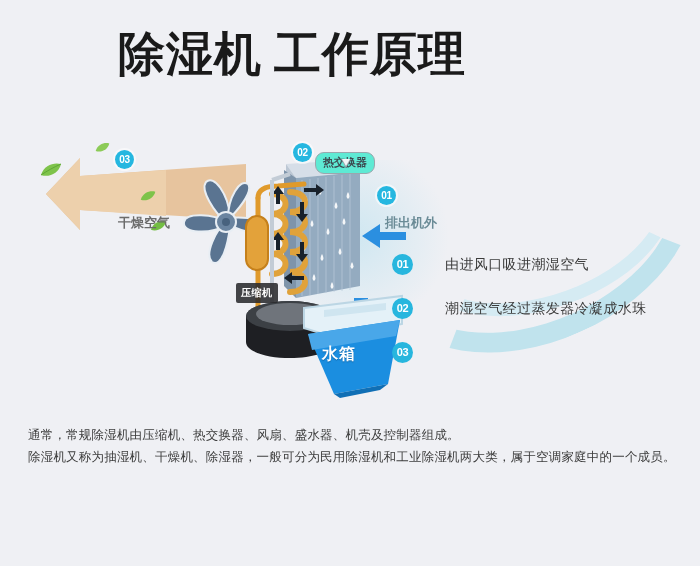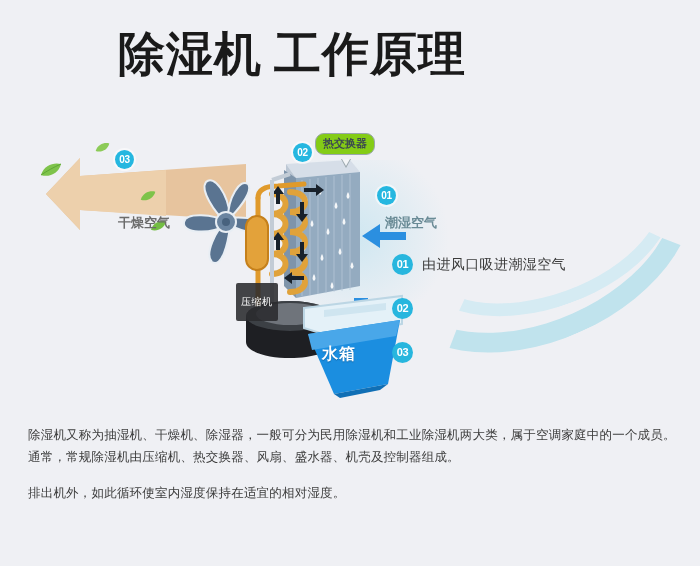--- a/index.html
+++ b/index.html
@@ -123,25 +123,25 @@
     box-shadow: 0 0 0 2px rgba(255,255,255,.55);
   }
   .badge-03 { left: 115px; top: 30px; }
   .badge-02 { left: 293px; top: 23px; }
   .badge-01 { left: 377px; top: 66px; }
 
   
   .callout {
     position: absolute;
     left: 315px;
-    top: 13px;
+    top: 32px;
     padding: 2px 7px 3px 7px;
     border: 1px solid #9aa7ad;
     border-radius: 9px;
-    background: #84cc16;
+    background: #5eead4;
     font-size: 11px;
     color: #3c4a50;
     white-space: nowrap;
     font-weight: bold;
   }
   .callout-tail {
     position: absolute;
     left: 341px;
     top: 39px;
     width: 0; height: 0;
@@ -156,25 +156,25 @@
     border-left: 4px solid transparent;
     border-right: 4px solid transparent;
     border-top: 7px solid #f3f5f7;
   }
 
   
   .tag-compressor {
     position: absolute;
     left: 236px;
     top: 163px;
-    padding: 12px 5px;
+    padding: 3px 5px;
     background: rgba(42,42,46,.88);
     color: #ffffff;
     font-size: 10px;
-    font-weight: normal;
+    font-weight: bold;
     border-radius: 2px;
     letter-spacing: .5px;
     white-space: nowrap;
   }
   
   .tag-tank {
     position: absolute;
     left: 322px;
     top: 224px;
     color: #ffffff;
@@ -209,20 +209,21 @@
     line-height: 21px;
     text-align: center;
     letter-spacing: -.4px;
     margin-right: 9px;
   }
   .legend-text {
     font-size: 14px;
     color: #3b3b3b;
     white-space: nowrap;
     letter-spacing: .4px;
+    margin-left: 23px;
   }
 
   
   .copy {
     position: absolute;
     left: 28px;
     top: 424px;
     width: 648px;
   }
   .copy p {
@@ -360,36 +361,36 @@
   <div class="badge-sm badge-03">03</div>
   <div class="badge-sm badge-02">02</div>
   <div class="badge-sm badge-01">01</div>
 
   <div class="callout">热交换器</div>
   <div class="callout-tail">
       <i></i>
     </div>
 
   <div class="art-label lbl-dry">干燥空气</div>
-  <div class="art-label lbl-wet">潮湿空气</div>
+  <div class="art-label lbl-wet">排出机外</div>
   <div class="tag-compressor">压缩机</div>
   <div class="tag-tank">水箱</div>
 </div>
 
 <div class="legend">
   <div class="legend-row">
     <span class="legend-badge">01</span>
     <span class="legend-text">由进风口吸进潮湿空气</span>
   </div>
   <div class="legend-row">
     <span class="legend-badge">02</span>
+    <span class="legend-text">潮湿空气经过蒸发器冷凝成水珠</span>
   </div>
   <div class="legend-row">
     <span class="legend-badge">03</span>
   </div>
 </div>
 
 <div class="copy">
+  <p>通常，常规除湿机由压缩机、热交换器、风扇、盛水器、机壳及控制器组成。</p>
   <p>除湿机又称为抽湿机、干燥机、除湿器，一般可分为民用除湿机和工业除湿机两大类，属于空调家庭中的一个成员。</p>
-  <p>通常，常规除湿机由压缩机、热交换器、风扇、盛水器、机壳及控制器组成。</p>
   <div class="gap"></div>
-  <p>排出机外，如此循环使室内湿度保持在适宜的相对湿度。</p>
 </div>
 
 </body></html>

